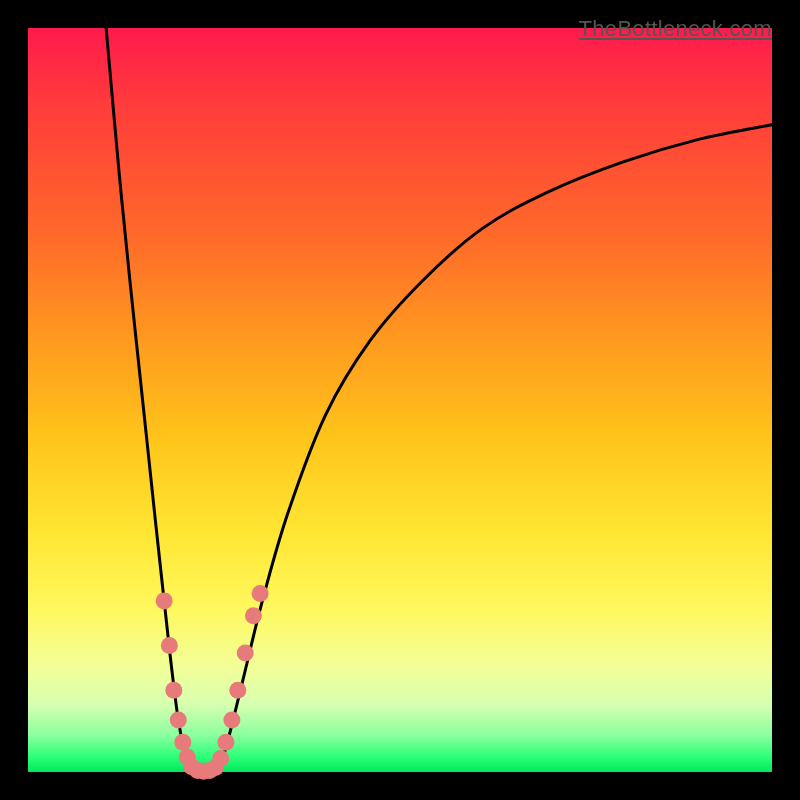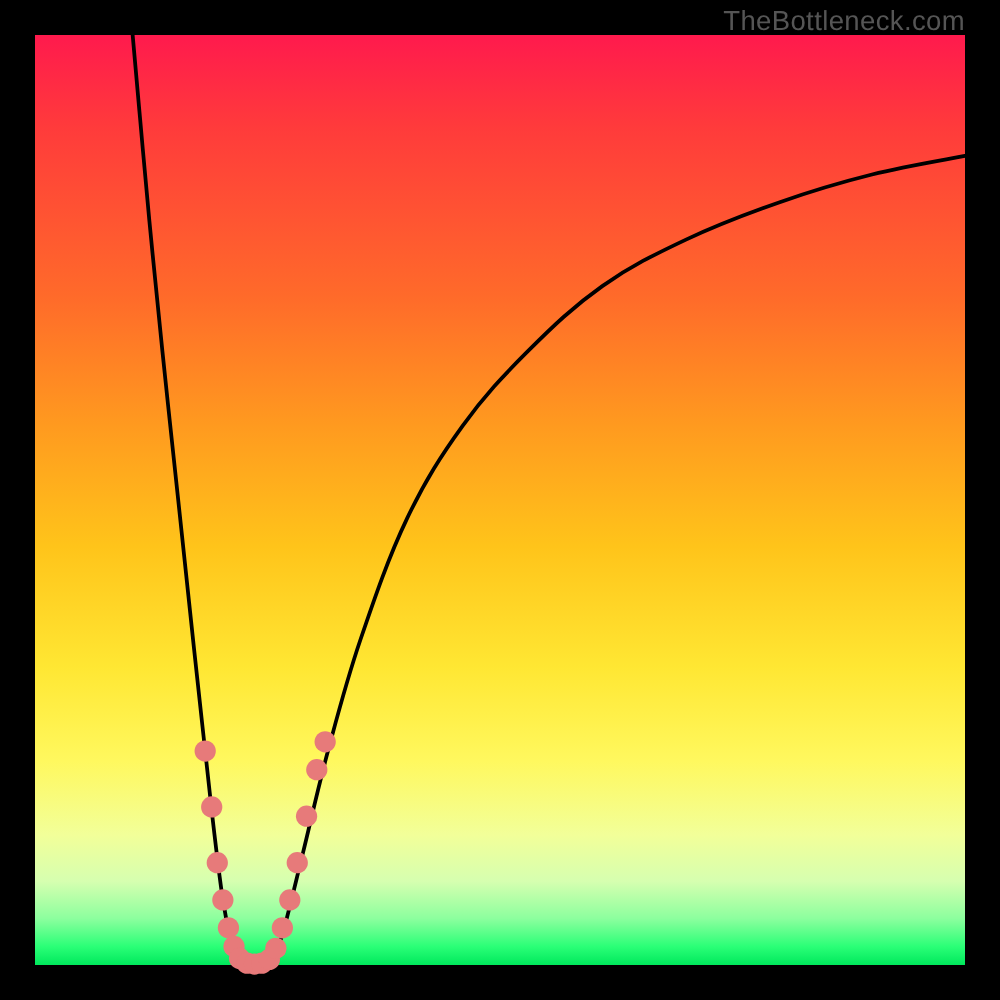--- a/index.html
+++ b/index.html
@@ -70,14 +70,14 @@
       <circle cx="209.536" cy="770.512" r="8.5" fill="#e77a7a"></circle>
       <circle cx="215.488" cy="767.536" r="8.5" fill="#e77a7a"></circle>
       <circle cx="220.696" cy="758.608" r="8.5" fill="#e77a7a"></circle>
       <circle cx="225.904" cy="742.24" r="8.5" fill="#e77a7a"></circle>
       <circle cx="231.85599999999997" cy="719.92" r="8.5" fill="#e77a7a"></circle>
       <circle cx="237.808" cy="690.16" r="8.5" fill="#e77a7a"></circle>
       <circle cx="245.248" cy="652.9599999999999" r="8.5" fill="#e77a7a"></circle>
       <circle cx="253.432" cy="615.76" r="8.5" fill="#e77a7a"></circle>
       <circle cx="260.128" cy="593.44" r="8.5" fill="#e77a7a"></circle>
     </svg>
-  <div class="watermark" style="right: 28px; top: 4px;">TheBottleneck.com</div>
+  <div class="watermark" style="right: 28px; top: 16px; text-decoration: underline;">TheBottleneck.com</div>
 </div>
 
 </body></html>

